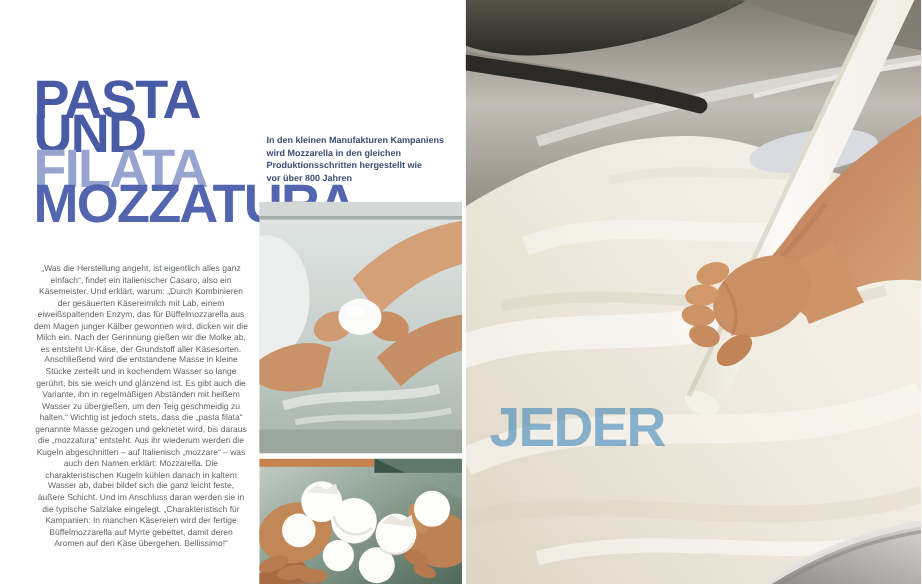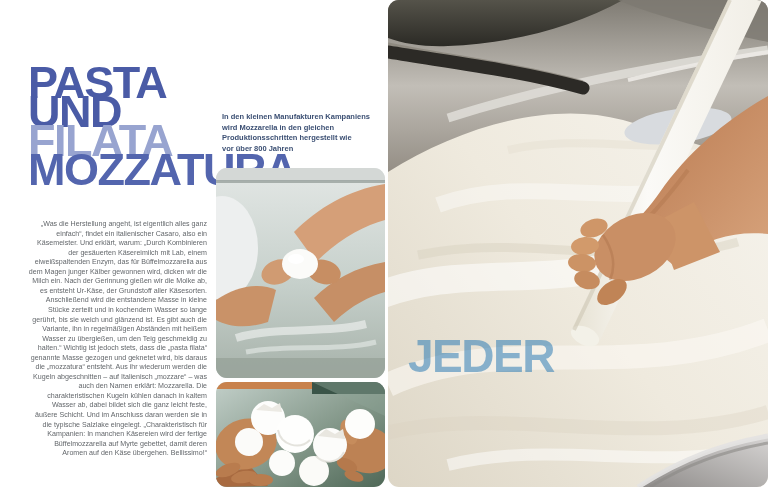--- a/index.html
+++ b/index.html
@@ -18,24 +18,24 @@
   .t-light{color:var(--hl-left-light,#98a4d0);}
   .t-mid{color:var(--hl-left-mid,#5365ae);}
   .caption{
     position:absolute;left:222px;top:112px;width:150px;
     font-size:7.5px;line-height:10.5px;font-weight:bold;
     color:var(--caption,#3b4f73);white-space:pre-line;
   }
   .bodytext{
     position:absolute;left:28px;top:213px;width:179px;
     font-size:7.1px;line-height:9.55px;color:var(--body,#63676b);
-    text-align:right;
+    text-align:center;
   }
   
-  .photo{position:absolute;overflow:hidden;border-radius:11px;}
+  .photo{position:absolute;overflow:hidden;}
   .photo svg{display:block;}
   .ph-stretch{left:216px;top:168px;width:169px;height:210px;}
   .ph-balls{left:216px;top:382px;width:169px;height:105px;}
   .ph-vat{left:388px;top:0;width:380px;height:487px;}
   
   .hl-right{
     position:absolute;left:20px;top:333px;width:360px;
     font-weight:800;letter-spacing:-1.5px;line-height:1;z-index:5;
   }
   .hl-right .ln{display:block;font-size:46px;height:33px;}

